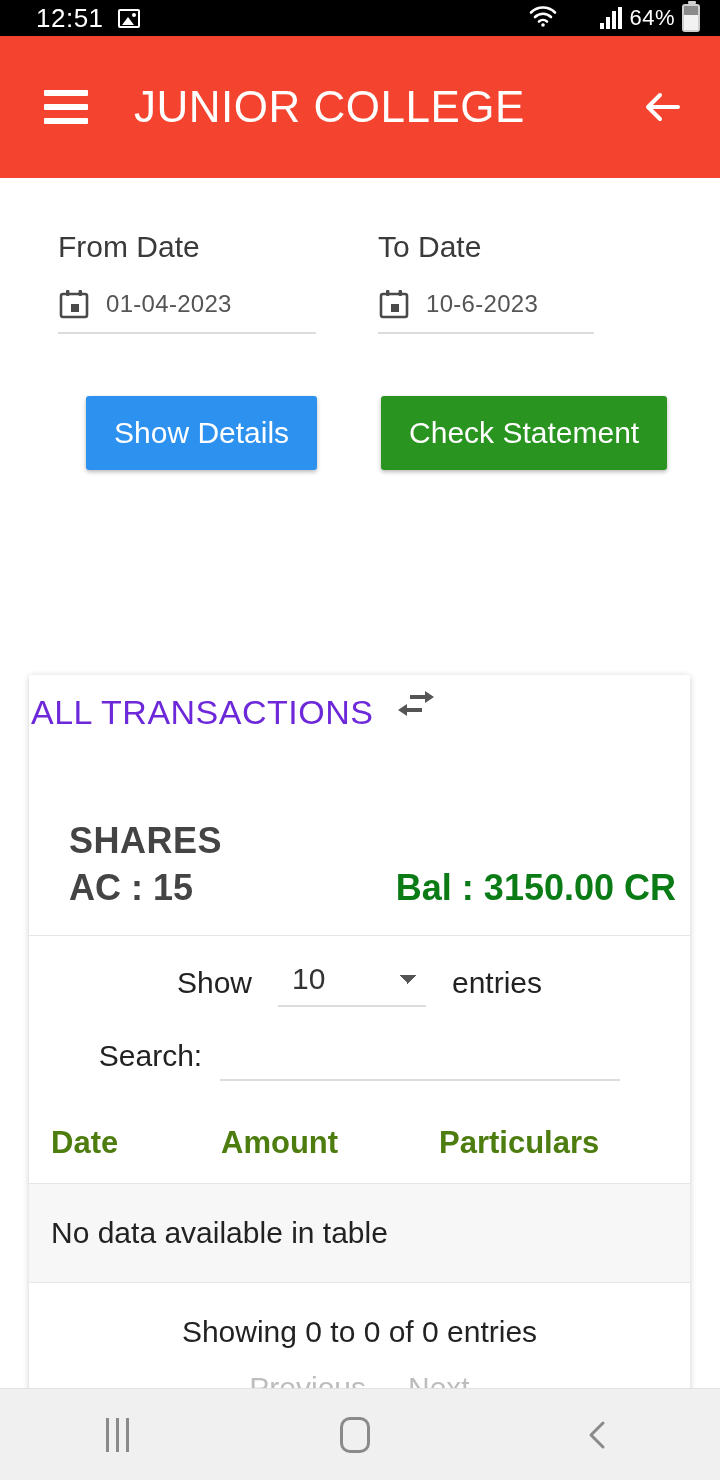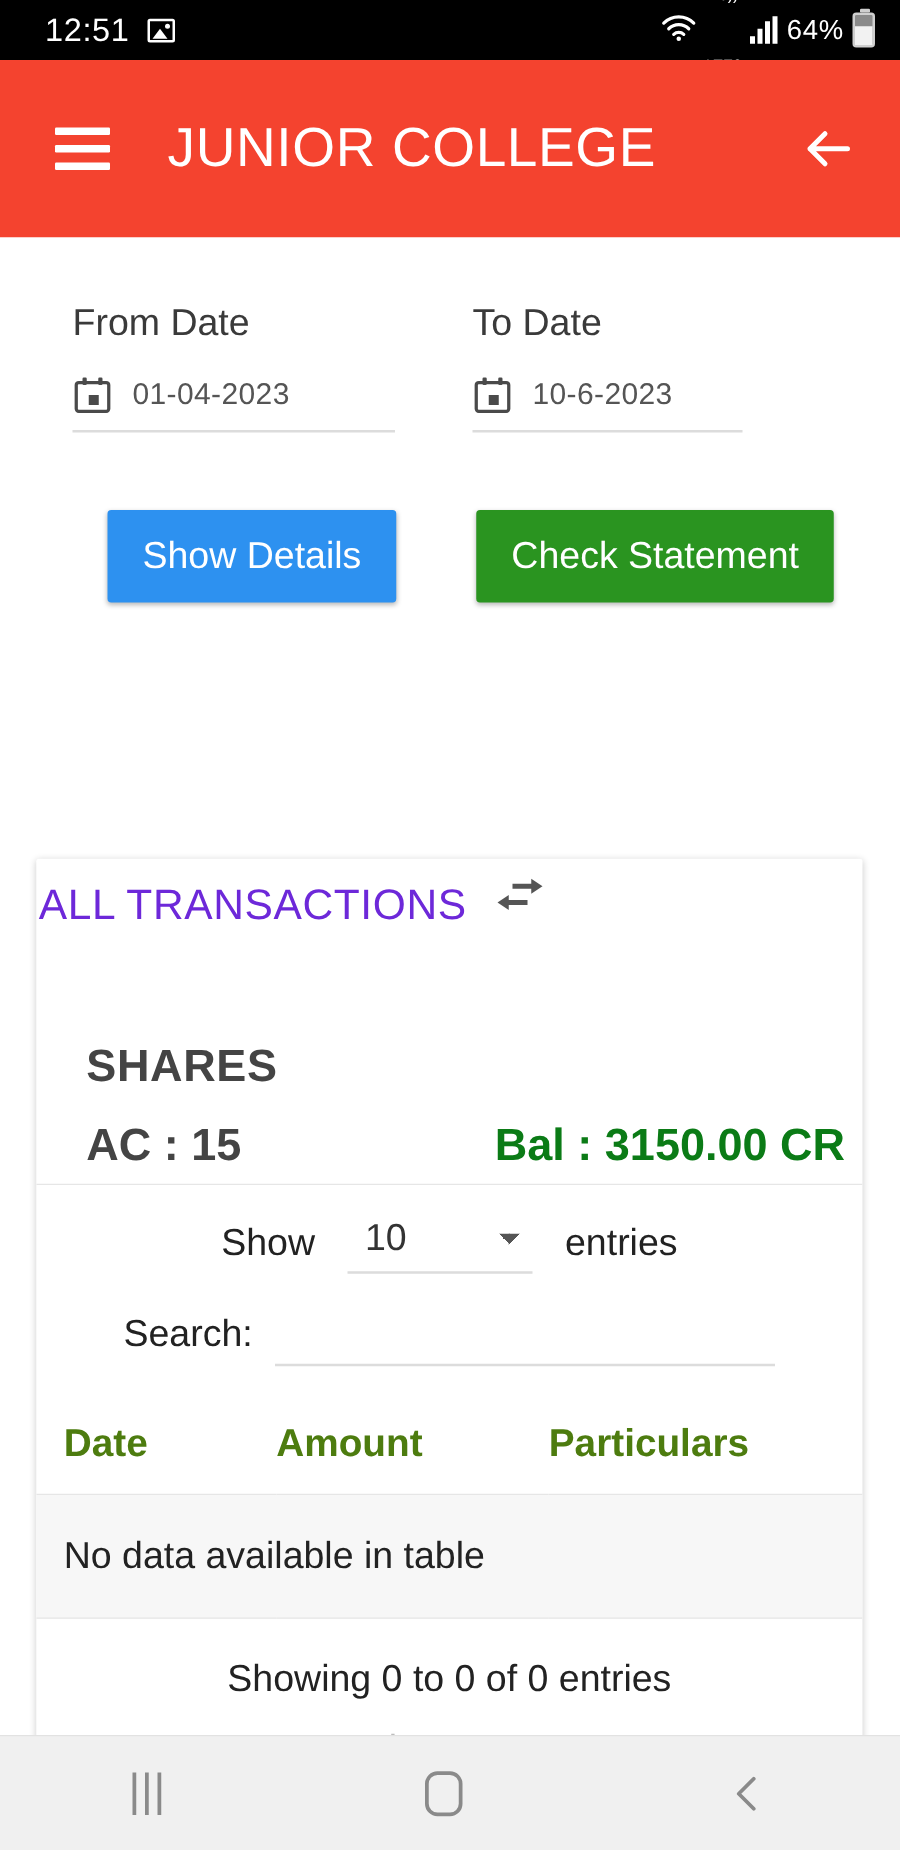--- a/index.html
+++ b/index.html
@@ -12,21 +12,21 @@
   .phone {
     position: relative;
     width: 720px; height: 1480px;
     background: #ffffff;
     display: flex;
     flex-direction: column;
   }
 
   
   .statusbar {
-    height: 48px;
+    height: 36px;
     background: #000000;
     color: #ffffff;
     display: flex;
     align-items: center;
     justify-content: space-between;
     padding: 0 20px 0 36px;
     flex: 0 0 auto;
   }
   .sb-left { display: flex; align-items: center; gap: 14px; }
   .sb-clock { font-size: 26px; letter-spacing: 0.5px; }
@@ -201,21 +201,21 @@
   .acct-name {
     position: absolute;
     left: 40px; top: 145px;
     font-size: 36px;
     font-weight: bold;
     color: #444444;
     letter-spacing: 0.5px;
   }
   .acct-row {
     position: absolute;
-    left: 40px; right: 14px; top: 208px;
+    left: 40px; right: 14px; top: 192px;
     display: flex;
     justify-content: space-between;
     align-items: baseline;
   }
   .acct-no {
     font-size: 36px;
     font-weight: bold;
     color: #444444;
   }
   .acct-bal {

